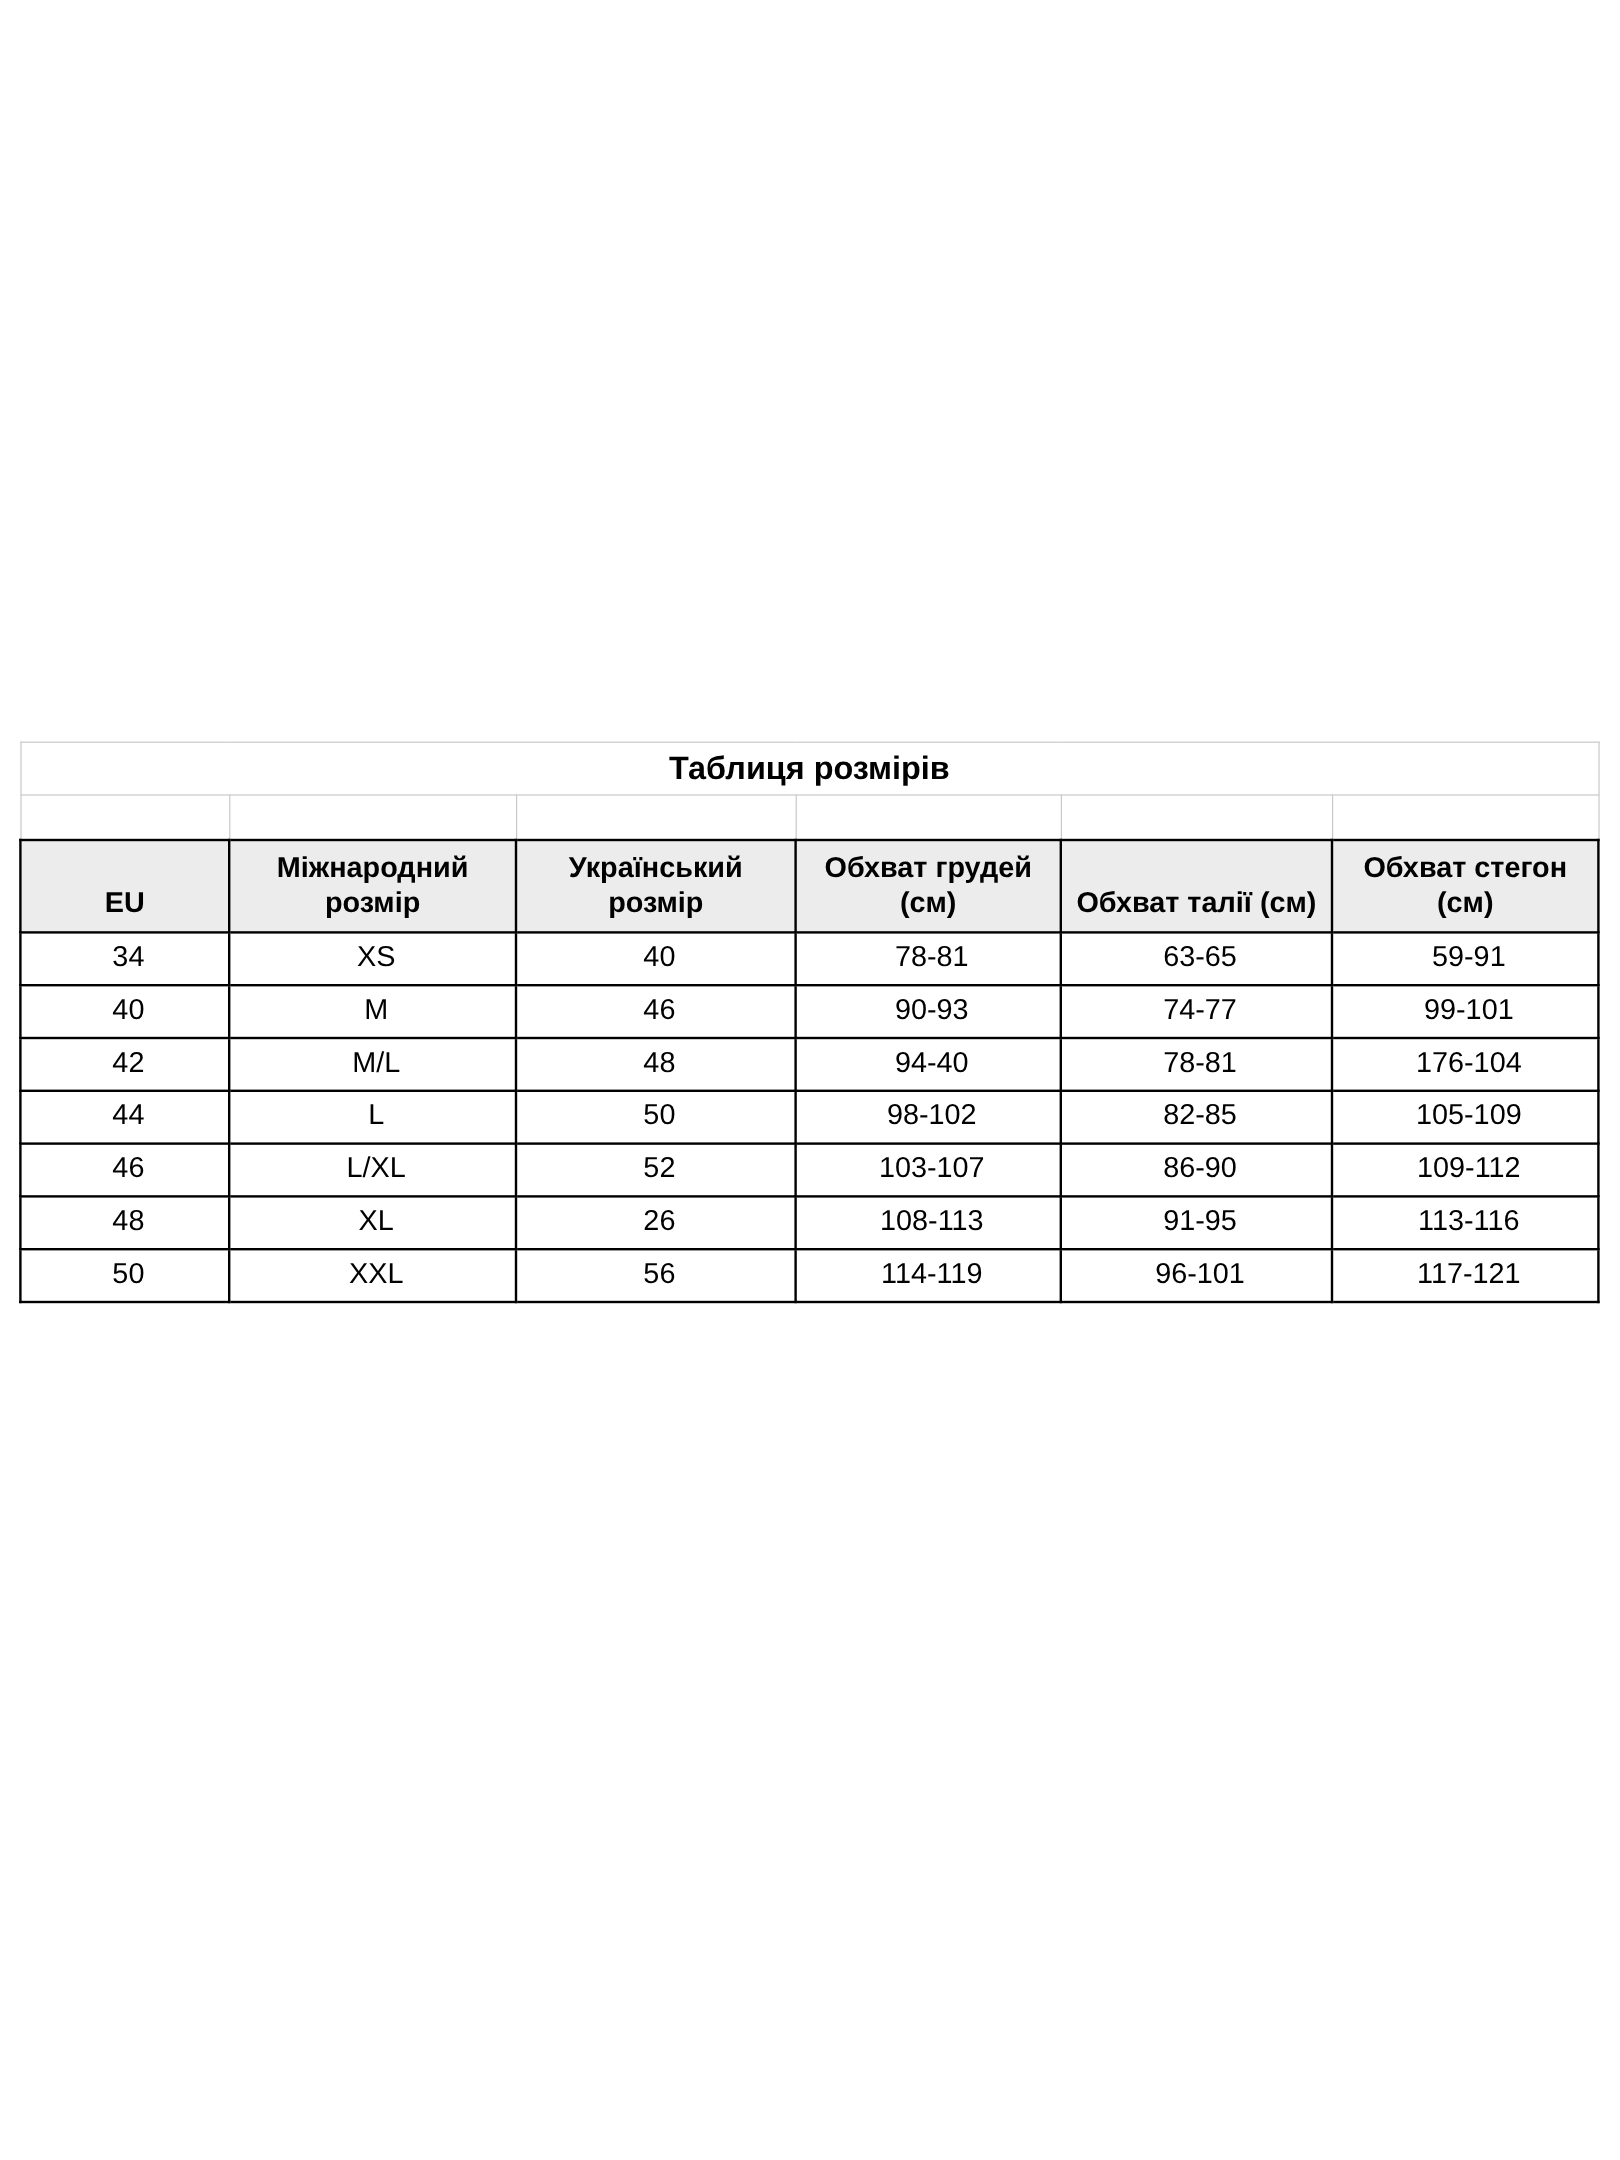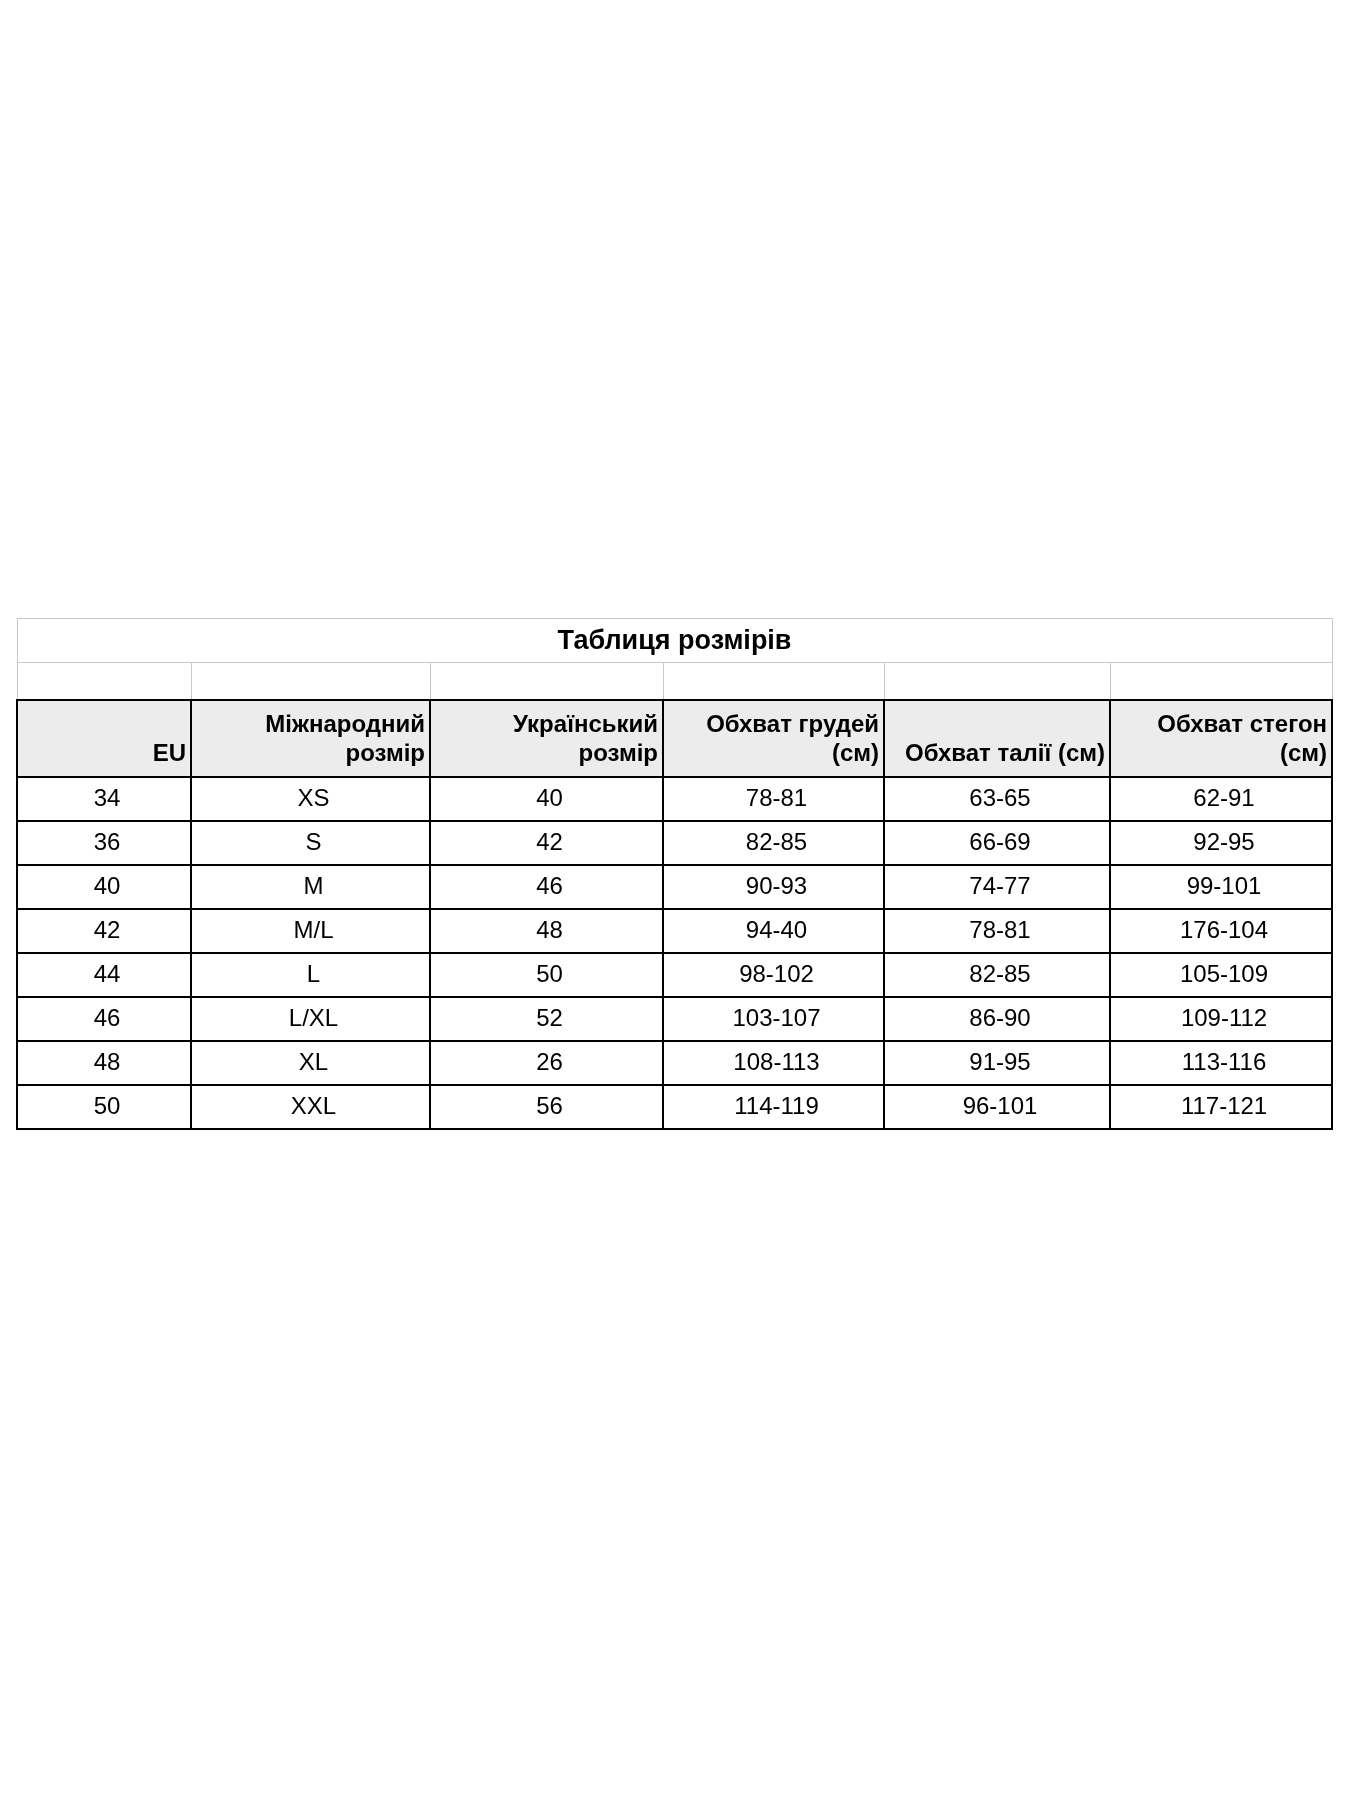--- a/index.html
+++ b/index.html
@@ -47,21 +47,21 @@
   }
   
   tr.header-row th {
     border: 2px solid var(--grid-border, #000000);
     background: var(--header-bg, #ececec);
     height: 77px;
     box-sizing: border-box;
     font-weight: 700;
     font-size: 24px;
     line-height: 1.22;
-    text-align: right;
+    text-align: center;
     vertical-align: bottom;
     padding: 4px 4px 8px 4px;
     margin-left: 44px;
   }
   
   tbody.data-body td {
     border: 2px solid var(--grid-border, #000000);
     height: 44px;
     box-sizing: border-box;
     font-weight: 400;
@@ -107,29 +107,21 @@
         <th>Обхват стегон (см)</th>
       </tr>
     </tbody>
     <tbody class="data-body">
         <tr class="data-row">
     <td>34</td>
     <td>XS</td>
     <td>40</td>
     <td>78-81</td>
     <td>63-65</td>
-    <td>62-91</td>
-  </tr>
-        <tr class="data-row">
-    <td>36</td>
-    <td>S</td>
-    <td>42</td>
-    <td>82-85</td>
-    <td>66-69</td>
-    <td>92-95</td>
+    <td>59-91</td>
   </tr>
         <tr class="data-row">
     <td>40</td>
     <td>M</td>
     <td>46</td>
     <td>90-93</td>
     <td>74-77</td>
     <td>99-101</td>
   </tr>
         <tr class="data-row">

